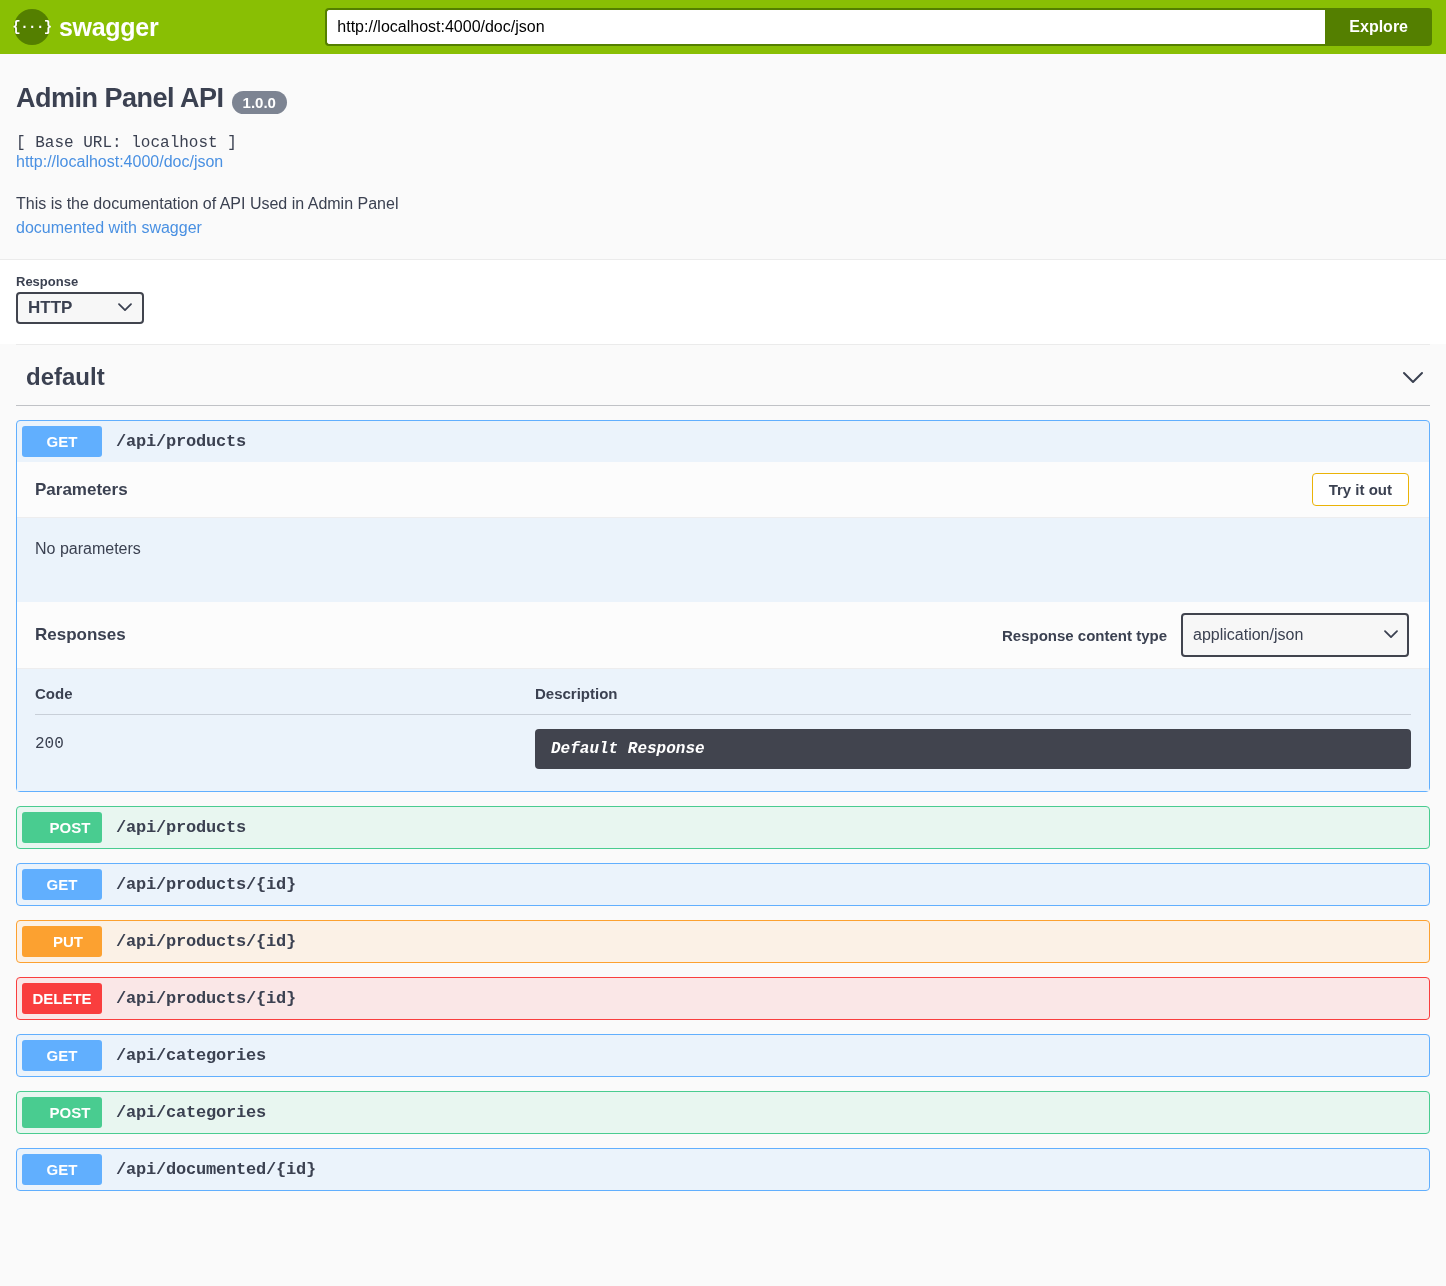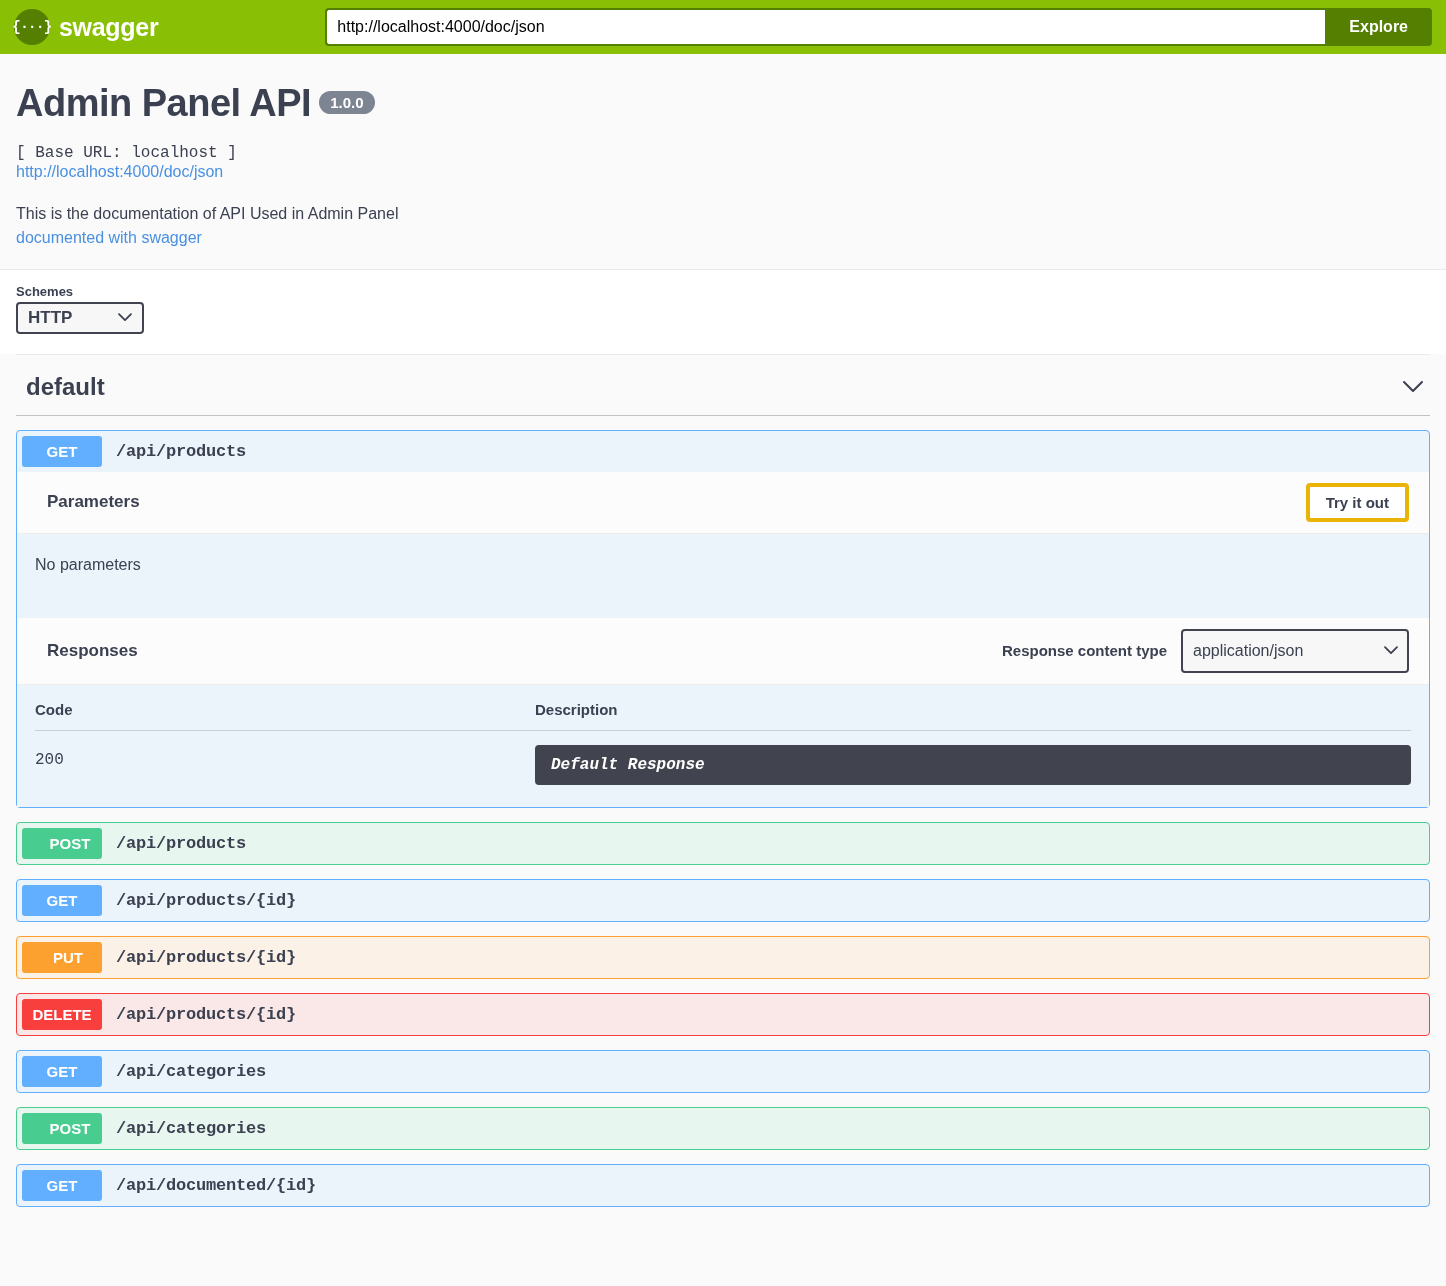--- a/index.html
+++ b/index.html
@@ -86,21 +86,21 @@
     background: #fafafa;
     border-bottom: 1px solid #ebebeb;
     padding: 30px 16px 22px 16px;
   }
   .title-row {
     display: flex;
     align-items: flex-start;
     gap: 8px;
   }
   .api-title {
-    font-size: 38px;
+    font-size: 27px;
     font-weight: bold;
     color: #3b4151;
     line-height: 1.05;
     margin: 0;
     letter-spacing: -0.5px;
   }
   .version-badge {
     display: inline-block;
     background: #7d8492;
     color: #ffffff;
@@ -239,28 +239,27 @@
     display: flex;
     align-items: center;
     justify-content: space-between;
     padding: 11px 20px 11px 18px;
     border-bottom: 1px solid rgba(59,65,81,0.08);
   }
   .op-section-title {
     font-size: 17px;
     font-weight: bold;
     color: #3b4151;
-    margin-left: 12px;
   }
   .tryout-btn {
     font-size: 15px;
     font-weight: bold;
     color: #3b4151;
     background: #ffffff;
-    border: 4px solid #eab308;
+    border: 1px solid #eab308;
     border-radius: 4px;
     padding: 7px 16px;
     cursor: pointer;
     font-family: "Liberation Sans", sans-serif;
   }
   .no-params {
     font-size: 16px;
     color: #3b4151;
     padding: 22px 18px 44px 18px;
   }
@@ -349,21 +348,21 @@
     <h1 class="api-title">Admin Panel API</h1>
     <span class="version-badge">1.0.0</span>
   </div>
   <div class="base-url">[ Base URL: localhost ]</div>
   <a class="json-link" href="#">http://localhost:4000/doc/json</a>
   <div class="desc-text">This is the documentation of API Used in Admin Panel</div>
   <a class="swagger-link" href="#">documented with swagger</a>
 </div>
 
 <div class="schemes-wrap">
-  <div class="schemes-label">Schemes</div>
+  <div class="schemes-label">Response</div>
   <div class="scheme-select">
     <span>HTTP</span>
     <span class="chev">
       <svg class="chev-svg" width="14" height="9" viewBox="0 0 14 9">
           <path d="M1 1.5L7 7.5L13 1.5" stroke="#3b4151" stroke-width="1.8" fill="none" stroke-linecap="round" stroke-linejoin="round"></path>
         </svg>
     </span>
   </div>
 </div>
 

